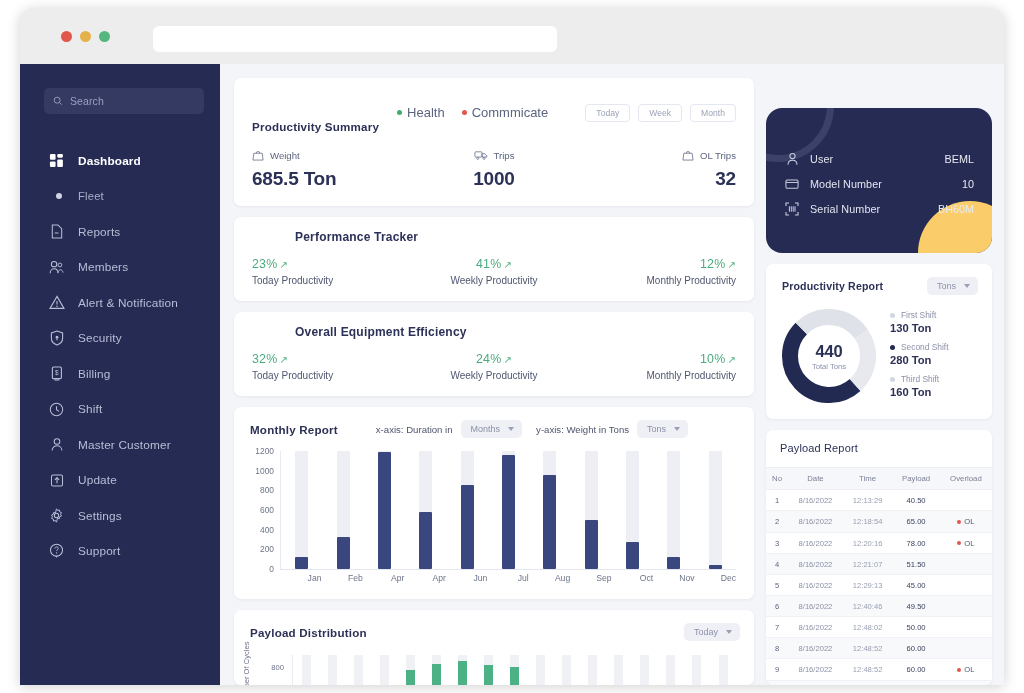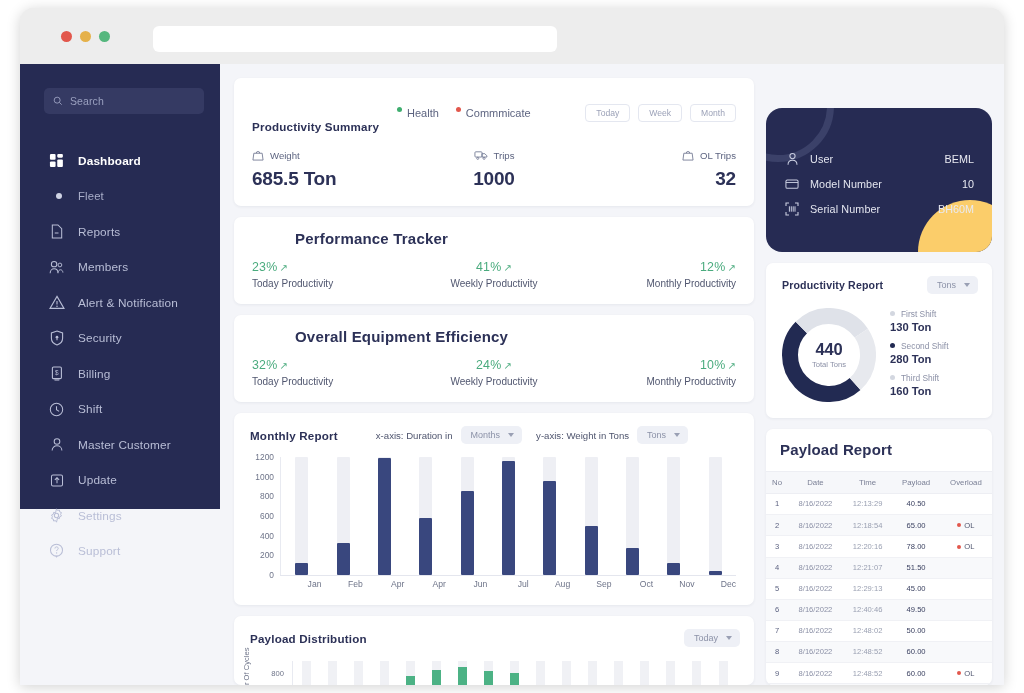--- a/index.html
+++ b/index.html
@@ -41,21 +41,21 @@
   }
   
   .app {
     position: absolute; left: 0; top: 56px;
     width: 984px; height: 621px;
     background: #f4f5f9;
     display: flex;
   }
   
   .sidebar {
-    width: 200px; height: 445px;
+    width: 200px; height: 621px;
     background: #262b53;
     flex: 0 0 200px;
     padding-top: 24px;
     position: relative;
   }
   .search-wrap {
     margin: 0 16px 30px 24px;
     height: 26px;
     background: #353a63;
     border-radius: 5px;
@@ -95,38 +95,38 @@
   .card {
     background: #ffffff;
     border-radius: 7px;
     box-shadow: 0 1px 3px rgba(40,50,90,.07);
   }
   
   .psum { padding: 14px 18px 16px 18px; }
   .psum-top { display: flex; align-items: center; }
   .psum-title { font-size: 11.6px; font-weight: bold; color: #2c3157; letter-spacing: .2px; margin-top: 28px; }
   .legend { display: flex; gap: 17px; margin-left: 18px; }
-  .leg { display: flex; align-items: flex-start; gap: 5px; font-size: 11px; color: #5d6480; }
+  .leg { display: flex; align-items: center; gap: 5px; font-size: 13px; color: #5d6480; }
   .leg-dot { width: 5px; height: 5px; border-radius: 50%; }
   .seg-btns { margin-left: auto; display: flex; gap: 8px; }
   .seg-btn {
     border: 1px solid #e4e7f0; border-radius: 4px;
     padding: 3px 10px; font-size: 8.6px; color: #9ca2b8;
     background: #fff; cursor: pointer;
     font-family: "Liberation Sans", sans-serif;
   }
   .kpis { display: flex; margin-top: 14px; }
   .kpi { flex: 1 1 0; }
   .kpi.mid { text-align: center; }
   .kpi.right { text-align: right; }
   .kpi-lab { display: inline-flex; align-items: center; gap: 6px; font-size: 9.6px; color: #5d6480; }
   .kpi-val { font-size: 19px; font-weight: bold; color: #2c3157; margin-top: 3px; letter-spacing: -.2px; }
   
   .tracker { padding: 13px 18px 15px 18px; }
-  .tracker-title { font-size: 15px; font-weight: bold; color: #2c3157; letter-spacing: .2px; padding-left: 43px; }
+  .tracker-title { font-size: 12px; font-weight: bold; color: #2c3157; letter-spacing: .2px; padding-left: 43px; }
   .tr-row { display: flex; margin-top: 13px; }
   .tr-cell { flex: 1 1 0; }
   .tr-cell.mid { text-align: center; }
   .tr-cell.right { text-align: right; }
   .tr-pct { font-size: 12.4px; color: #4aab7e; letter-spacing: .2px; }
   .tr-pct .arr { font-size: 10px; margin-left: 2px; }
   .tr-sub { font-size: 10px; color: #50566f; margin-top: 4px; }
   
   .mr { padding: 13px 14px 8px 16px; }
   .mr-head { display: flex; align-items: center; }
@@ -229,21 +229,21 @@
   .donut-num { font-size: 16.5px; font-weight: bold; color: #2c3157; letter-spacing: -.2px; }
   .donut-cap { font-size: 7.6px; color: #8b90a6; margin-top: 1px; }
   .shifts { flex: 1 1 auto; padding-left: 6px; }
   .shift { margin-bottom: 8px; }
   .shift:last-child { margin-bottom: 4px; }
   .shift-lab { display: flex; align-items: center; gap: 6px; font-size: 8.4px; color: #8b90a6; }
   .shift-dot { width: 5px; height: 5px; border-radius: 50%; }
   .shift-val { font-size: 11.2px; font-weight: bold; color: #2c3157; margin-top: 2px; }
   
   .payrep { flex: 1 1 auto; overflow: hidden; padding: 12px 0 0 0; display: flex; flex-direction: column; }
-  .payrep-title { font-size: 15px; font-weight: bold; color: #2c3157; letter-spacing: .15px; padding: 0 0 13px 14px; }
+  .payrep-title { font-size: 11px; font-weight: normal; color: #2c3157; letter-spacing: .15px; padding: 0 0 13px 14px; }
   .tbl { width: 100%; border-collapse: collapse; }
   .tbl th {
     font-size: 7.8px; font-weight: normal; color: #7b8096;
     padding: 6px 4px; text-align: center;
     background: #f6f7fa;
     border-top: 1px solid #edeef3;
     border-bottom: 1px solid #edeef3;
   }
   .tbl td {
     font-size: 7.6px; color: #474d66;

